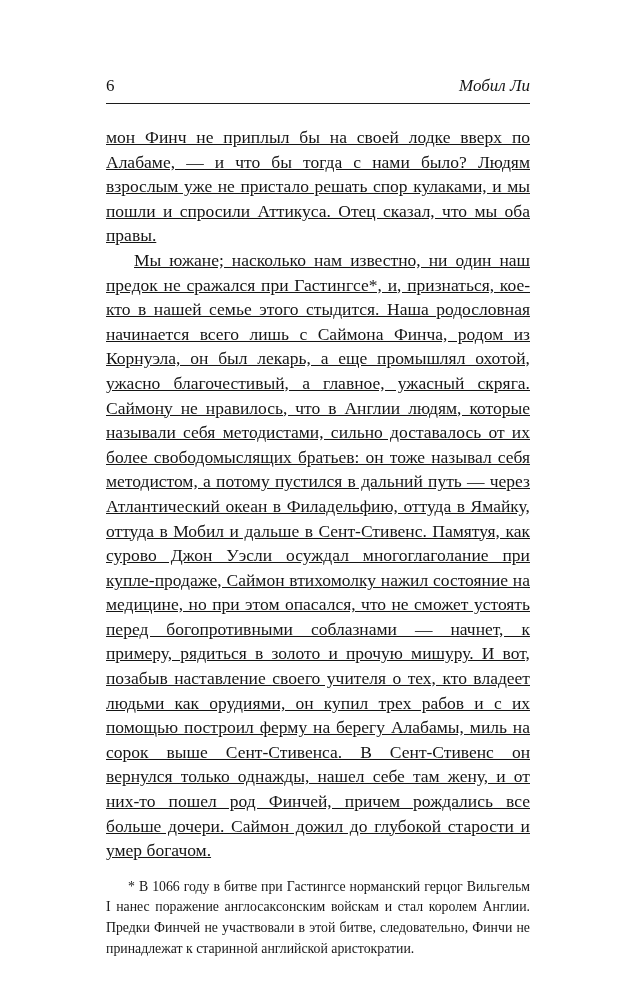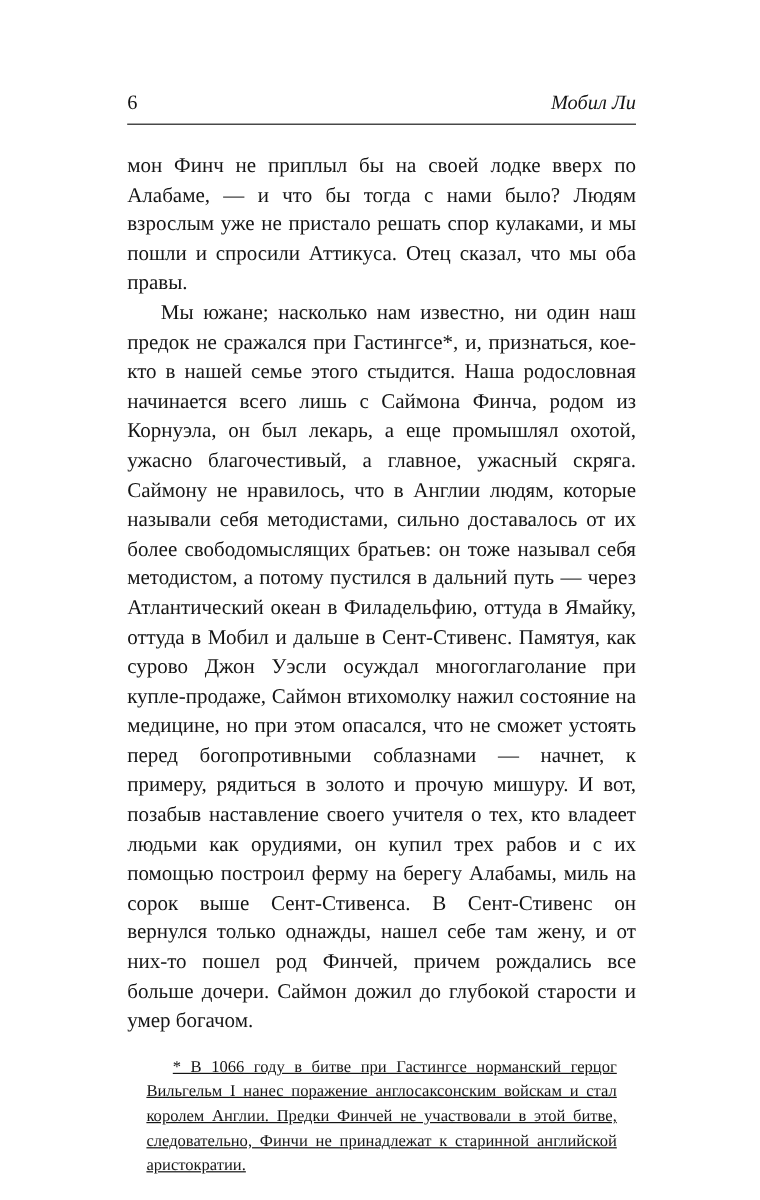--- a/index.html
+++ b/index.html
@@ -33,34 +33,34 @@
     font-style: italic;
   }
   .body-text {
     margin-top: 21px;
     font-size: 17.5px;
     line-height: 24.6px;
     text-align: justify;
   }
   .body-text p {
     margin: 0;
+    text-decoration: underline;
   }
   .body-text p.indent {
     text-indent: 28px;
   }
   .footnote {
     margin-top: 14px;
     font-size: 13.8px;
     line-height: 20.6px;
     text-align: justify;
   }
   .footnote p {
-    margin: 16px;
+    margin: 0;
     text-indent: 22px;
-    text-decoration: underline;
   }
 </style>
 </head>
 <body>
 
 <div class="page">
 
   <div class="running-header">
     <span class="page-number">6</span>
     <span class="author">Мобил Ли</span>

